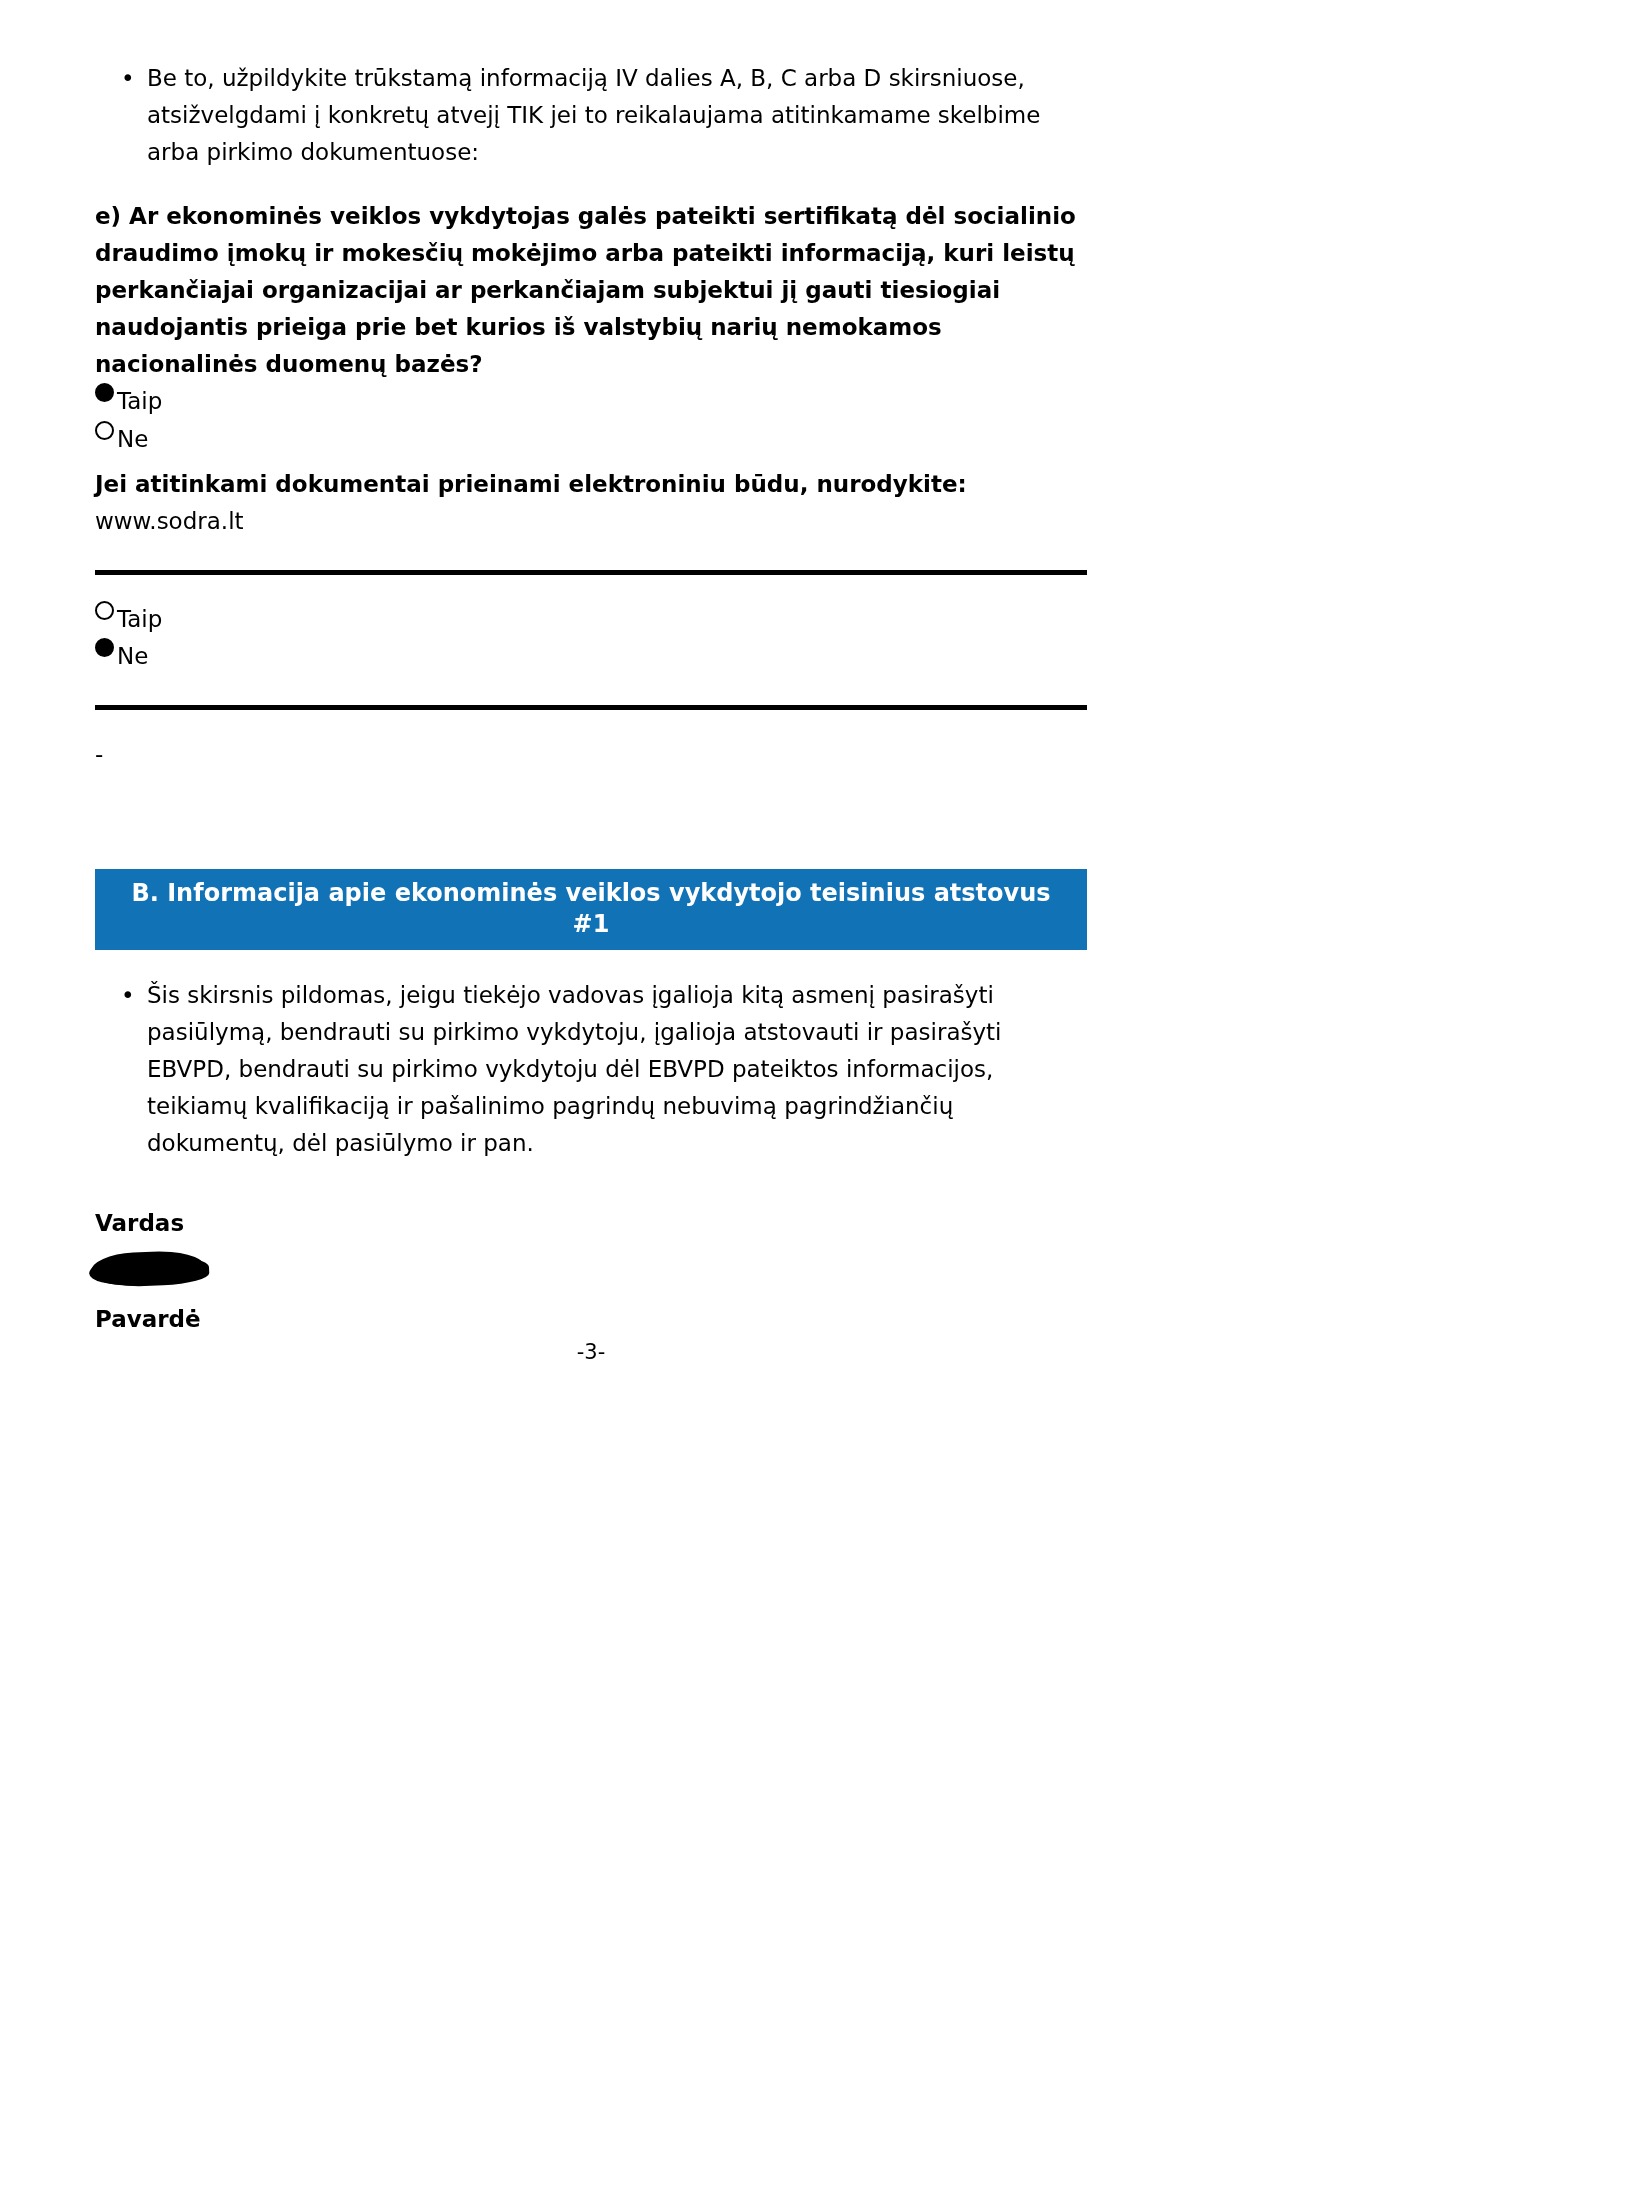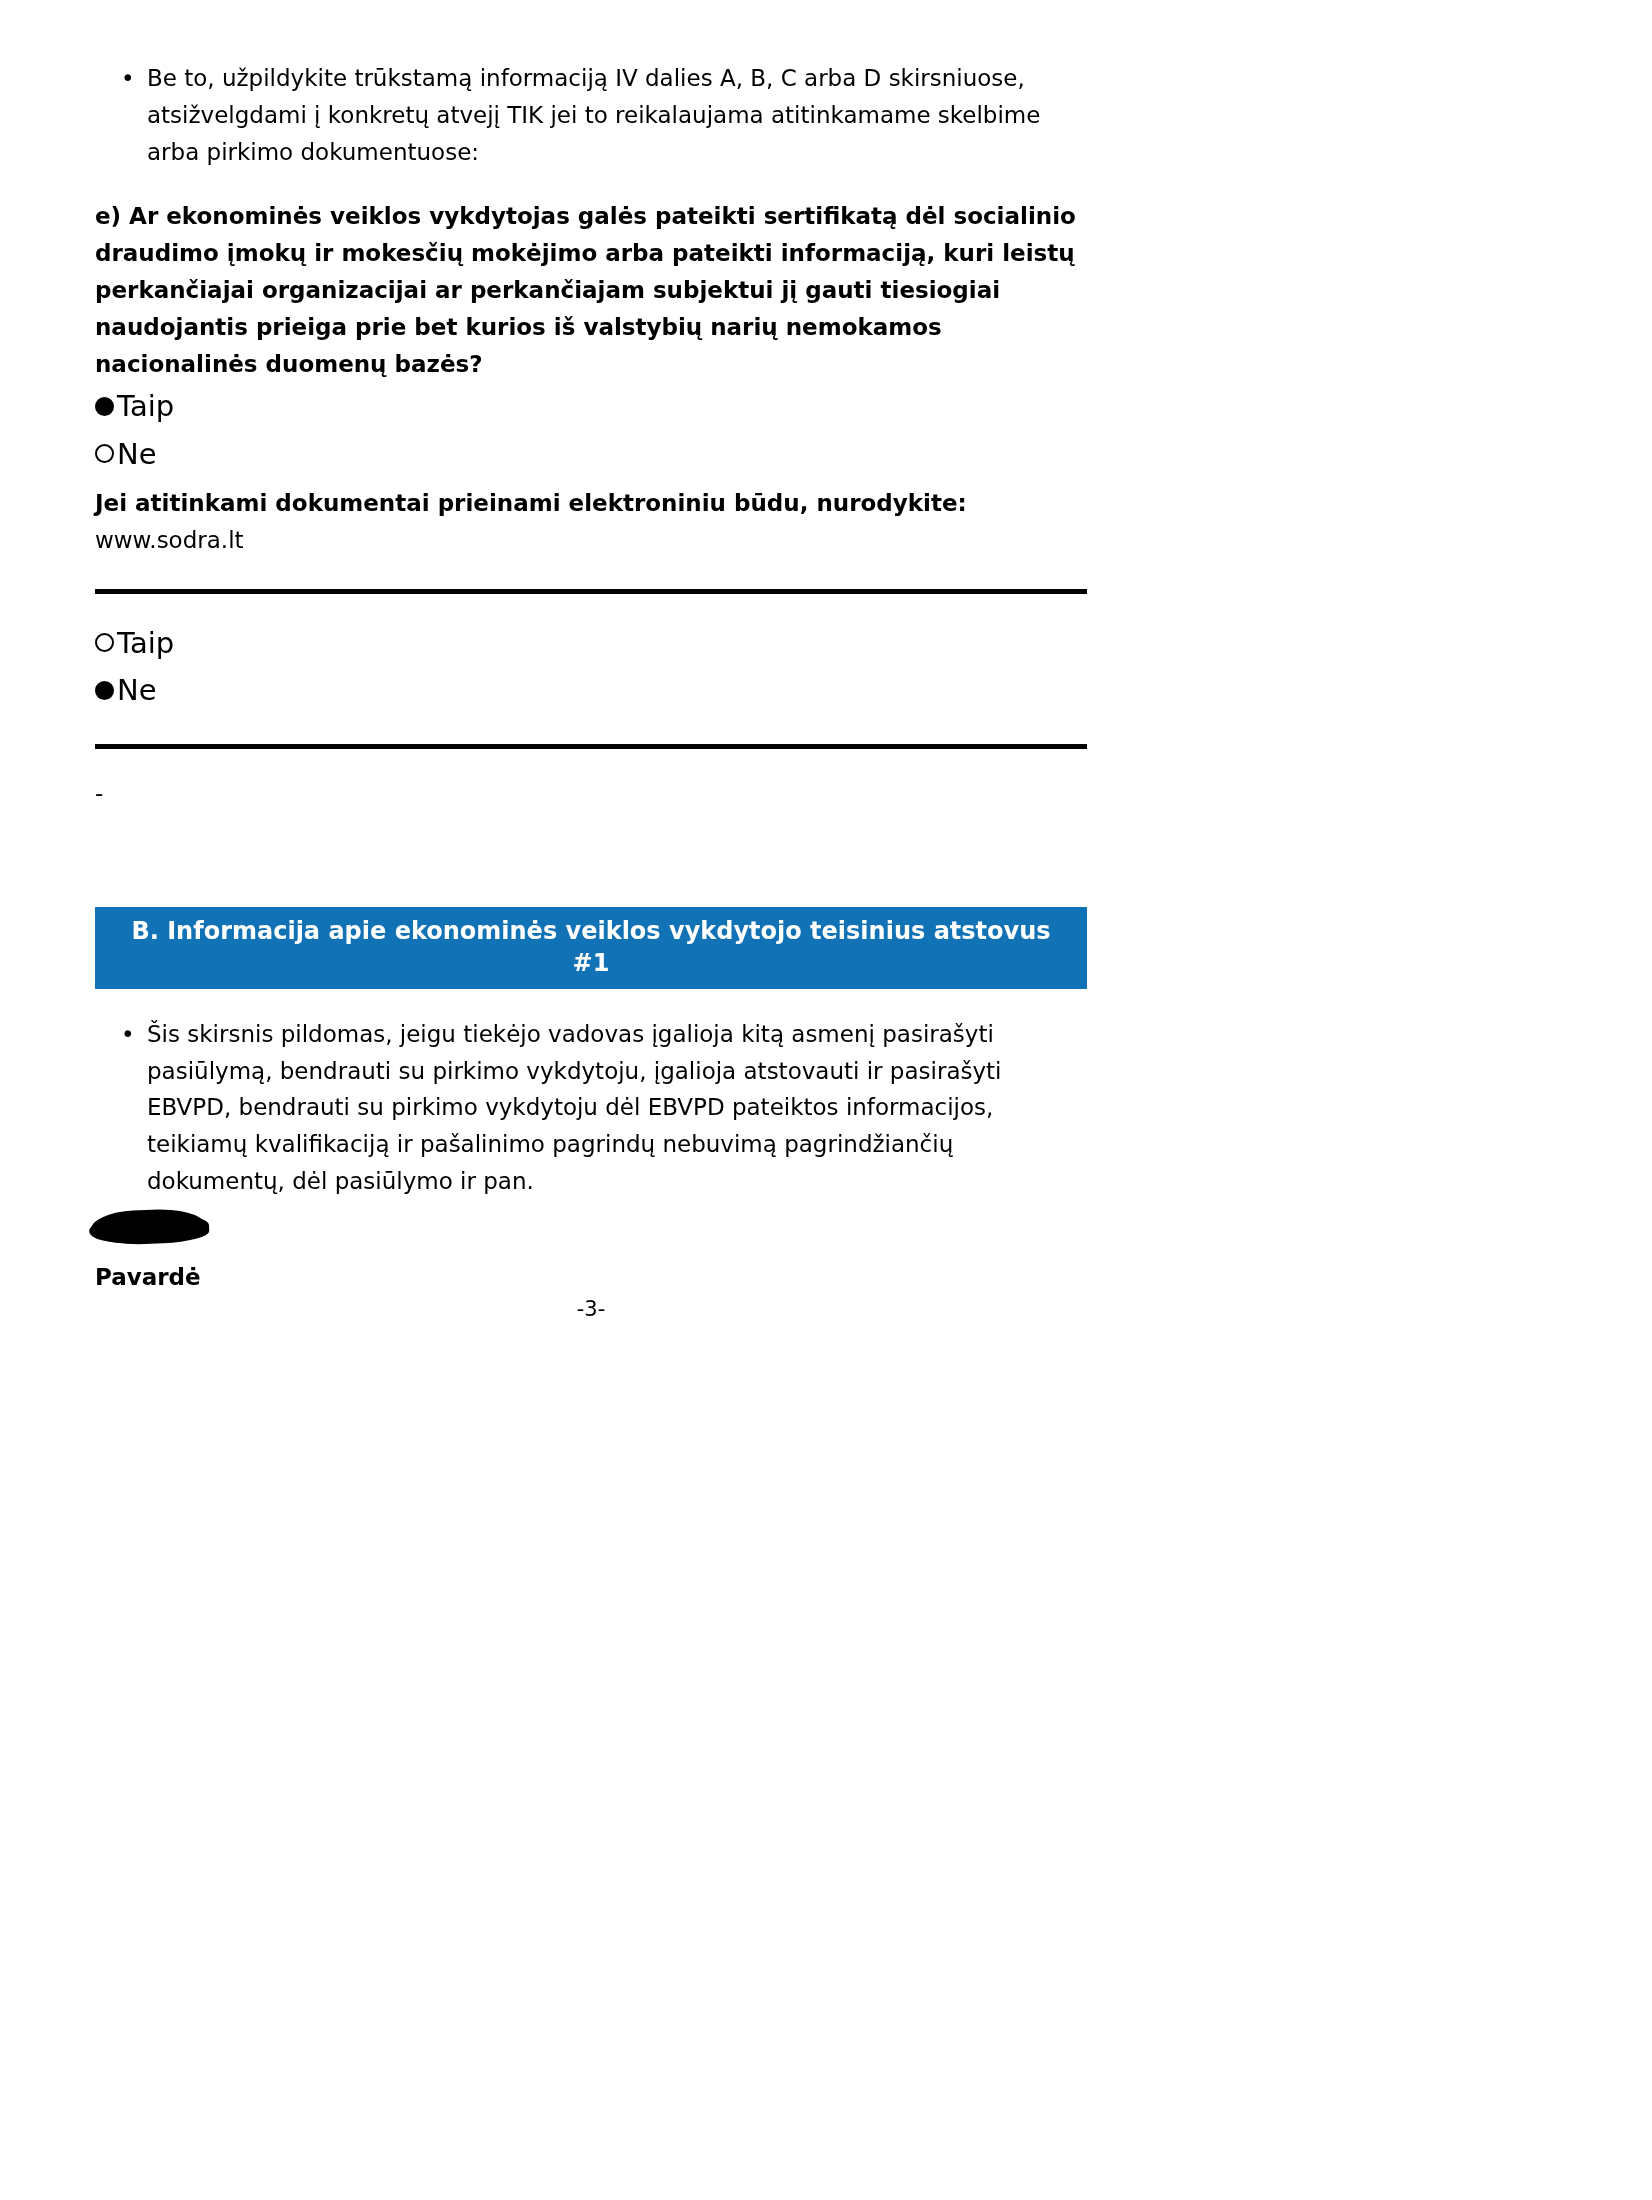--- a/index.html
+++ b/index.html
@@ -13,21 +13,21 @@
   .content { position:absolute; left:95px; top:60px; width:992px; }
 
   .para { font-size:23px; line-height:1.6; }
   .bold { font-weight:bold; }
 
   .bullet-item { position:relative; padding-left:52px; font-size:23px; line-height:1.6; }
   .bullet-item::before { content:"•"; position:absolute; left:26px; top:0; font-size:23px; }
 
   .q-block { margin-top:28px; }
 
-  .radio-row { display:flex; align-items:center; font-size:29px; line-height:1.6; margin:1px 0; cursor:default; }
+  .radio-row { display:flex; font-size:23px; line-height:1.6; margin:1px 0; cursor:default; }
   .radio-dot {
     width:19px; height:19px; border:2px solid #000; border-radius:50%;
     display:inline-block; margin-right:3px; flex:0 0 auto;
   }
   .radio-dot.selected { background:#000; }
 
   .divider { height:5px; background:#000; margin:30px 0 26px 0; width:100%; }
 
   .answer-value { font-size:23px; line-height:1.6; }
 
@@ -105,20 +105,21 @@
       <p class="answer-value" style="margin-top:6px;">-</p>
     </div>
 
     <div class="section-header">B. Informacija apie ekonominės veiklos vykdytojo teisinius atstovus #1</div>
 
     <div class="bullet-item section-bullet">
       <span>Šis skirsnis pildomas, jeigu tiekėjo vadovas įgalioja kitą asmenį pasirašyti pasiūlymą, bendrauti su pirkimo vykdytoju, įgalioja atstovauti ir pasirašyti EBVPD, bendrauti su pirkimo vykdytoju dėl EBVPD pateiktos informacijos, teikiamų kvalifikaciją ir pašalinimo pagrindų nebuvimą pagrindžiančių dokumentų, dėl pasiūlymo ir pan.</span>
     </div>
 
 
+    <p class="field-label">Vardas</p>
 
     <div class="redaction"></div>
 
     <p class="field-label second">Pavardė</p>
 
     <p class="footer">-3-</p>
 
   </div>
 </div>
 

